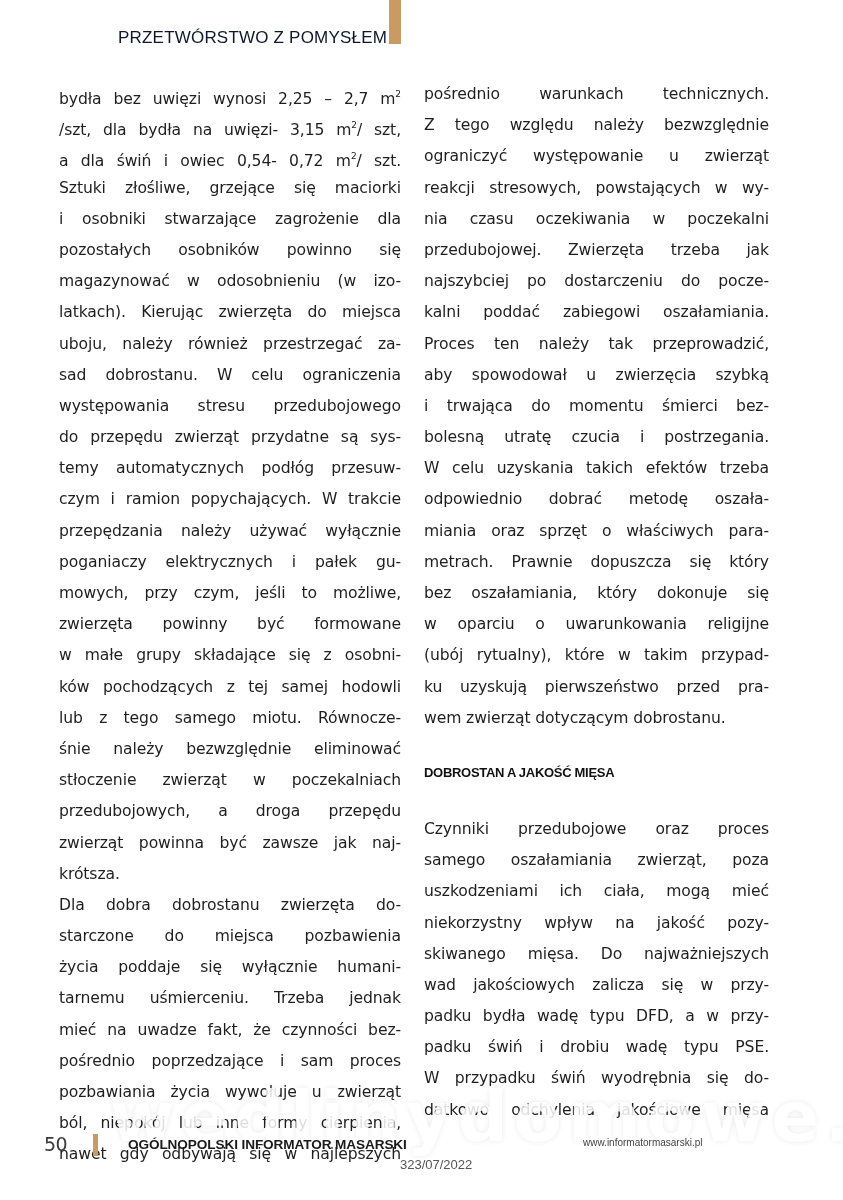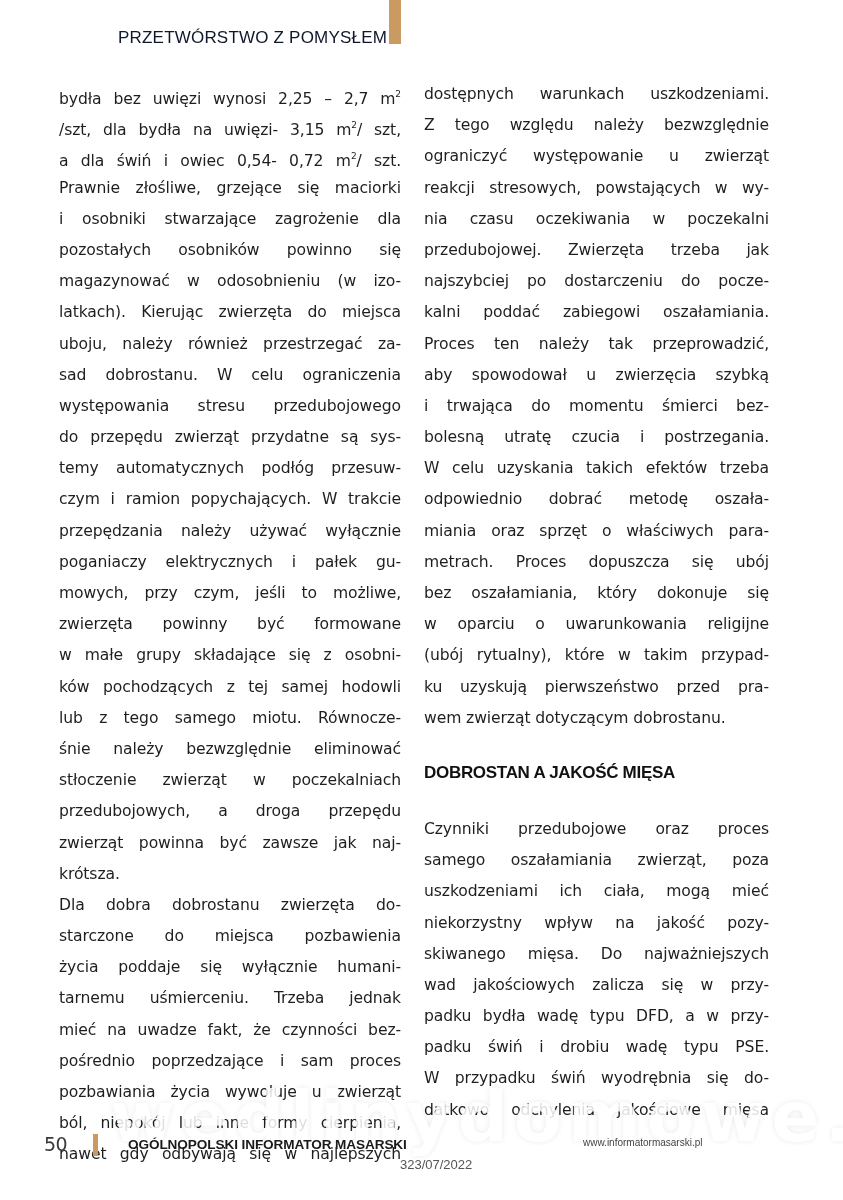--- a/index.html
+++ b/index.html
@@ -20,21 +20,21 @@
     font-size: 15.6px; line-height: 28px; letter-spacing: -0.1px;
     text-align: justify; color: #1e1e1e;
   }
   .col-left { left: 59px; }
   .col-right { left: 424px; width: 345px; }
   .line { display: block; white-space: nowrap; text-align: justify; text-align-last: justify; height: 31.2px; overflow: visible; }
   .line.last { text-align-last: left; }
   .sup { font-size: 9px; vertical-align: 7px; }
   .subhead {
     display: block; font-family: "Liberation Sans", sans-serif; font-weight: bold;
-    font-size: 17px; letter-spacing: -0.3px; margin: 24px 0 28px 0; color: #111;
+    font-size: 13px; letter-spacing: -0.3px; margin: 24px 0 28px 0; color: #111;
   }
   .watermark {
     position: absolute; left: 110px; top: 1076px; width: 640px;
     font-family: "DejaVu Sans", sans-serif; font-weight: bold; font-size: 70px;
     color: #ffffff; letter-spacing: 6px; opacity: 0.85;
     text-shadow: 0 0 6px rgba(0,0,0,0.10);
     pointer-events: none; white-space: nowrap;
   }
   .footer { position: absolute; top: 1128px; left: 0; width: 745px; height: 30px; }
   .page-num {
@@ -58,21 +58,21 @@
 </head>
 <body>
 
 <div class="section-header">PRZETWÓRSTWO Z POMYSŁEM</div>
 <div class="header-bar"></div>
 
 <div class="column col-left" id="left-col">
     <span class="line"><span>bydła bez uwięzi wynosi 2,25 – 2,7 m</span><span class="sup">2</span><span></span></span>
     <span class="line"><span>/szt, dla bydła na uwięzi- 3,15 m</span><span class="sup">2</span><span>/ szt,</span></span>
     <span class="line"><span>a dla świń i owiec 0,54- 0,72 m</span><span class="sup">2</span><span>/ szt.</span></span>
-    <span class="line">Prawnie złośliwe, grzejące się maciorki</span>
+    <span class="line">Sztuki złośliwe, grzejące się maciorki</span>
     <span class="line">i osobniki stwarzające zagrożenie dla</span>
     <span class="line">pozostałych osobników powinno się</span>
     <span class="line">magazynować w odosobnieniu (w izo-</span>
     <span class="line">latkach). Kierując zwierzęta do miejsca</span>
     <span class="line">uboju, należy również przestrzegać za-</span>
     <span class="line">sad dobrostanu. W celu ograniczenia</span>
     <span class="line">występowania stresu przedubojowego</span>
     <span class="line">do przepędu zwierząt przydatne są sys-</span>
     <span class="line">temy automatycznych podłóg przesuw-</span>
     <span class="line">czym i ramion popychających. W trakcie</span>
@@ -94,36 +94,36 @@
     <span class="line">tarnemu uśmierceniu. Trzeba jednak</span>
     <span class="line">mieć na uwadze fakt, że czynności bez-</span>
     <span class="line">pośrednio poprzedzające i sam proces</span>
     <span class="line">pozbawiania życia wywołuje u zwierząt</span>
     <span class="line">ból, niepokój lub inne formy cierpienia,</span>
     <span class="line">nawet gdy odbywają się w najlepszych</span>
   </div>
 
 <div class="column col-right">
   <div id="right-before">
-      <span class="line">dostępnych warunkach uszkodzeniami.</span>
+      <span class="line">pośrednio warunkach technicznych.</span>
       <span class="line">Z tego względu należy bezwzględnie</span>
       <span class="line">ograniczyć występowanie u zwierząt</span>
       <span class="line">reakcji stresowych, powstających w wy-</span>
       <span class="line">nia czasu oczekiwania w poczekalni</span>
       <span class="line">przedubojowej. Zwierzęta trzeba jak</span>
       <span class="line">najszybciej po dostarczeniu do pocze-</span>
       <span class="line">kalni poddać zabiegowi oszałamiania.</span>
       <span class="line">Proces ten należy tak przeprowadzić,</span>
       <span class="line">aby spowodował u zwierzęcia szybką</span>
       <span class="line">i trwająca do momentu śmierci bez-</span>
       <span class="line">bolesną utratę czucia i postrzegania.</span>
       <span class="line">W celu uzyskania takich efektów trzeba</span>
       <span class="line">odpowiednio dobrać metodę oszała-</span>
       <span class="line">miania oraz sprzęt o właściwych para-</span>
-      <span class="line">metrach. Proces dopuszcza się ubój</span>
+      <span class="line">metrach. Prawnie dopuszcza się który</span>
       <span class="line">bez oszałamiania, który dokonuje się</span>
       <span class="line">w oparciu o uwarunkowania religijne</span>
       <span class="line">(ubój rytualny), które w takim przypad-</span>
       <span class="line">ku uzyskują pierwszeństwo przed pra-</span>
       <span class="line last">wem zwierząt dotyczącym dobrostanu.</span>
     </div>
   <span class="subhead">DOBROSTAN A JAKOŚĆ MIĘSA</span>
   <div id="right-after">
       <span class="line">Czynniki przedubojowe oraz proces</span>
       <span class="line">samego oszałamiania zwierząt, poza</span>

